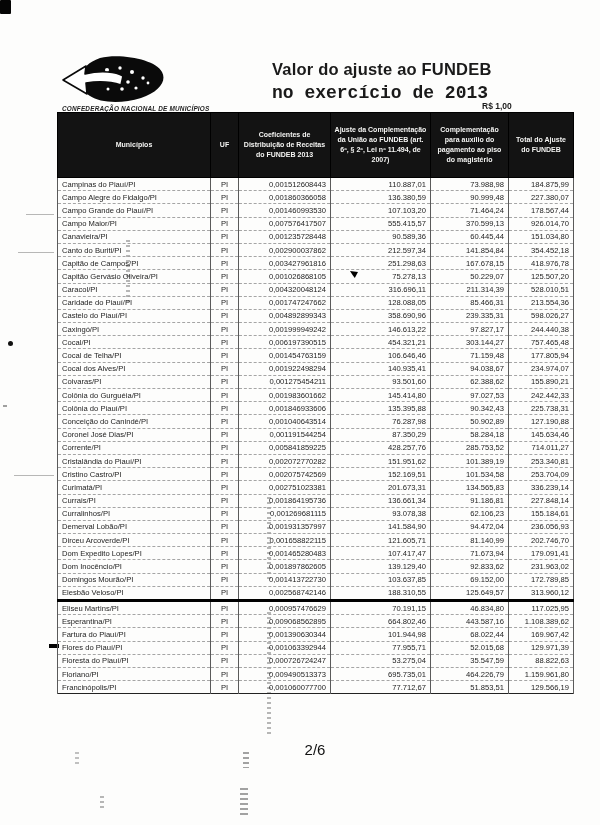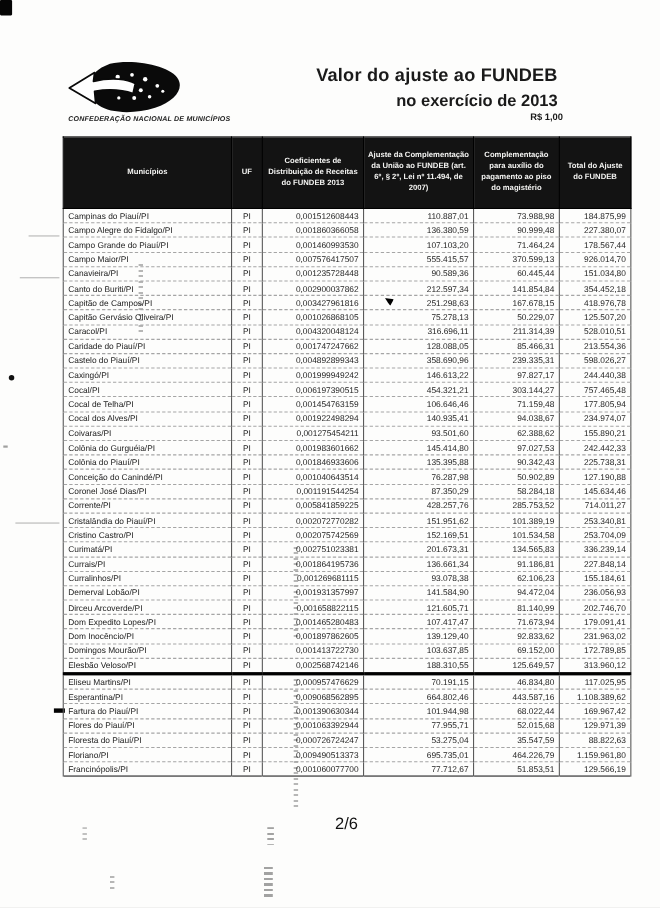--- a/index.html
+++ b/index.html
@@ -25,28 +25,28 @@
   .row-dash { position:absolute; height:1px; background:#999; opacity:.7; }
   .row-dash.d1 { left:26px; top:214px; width:28px; }
   .row-dash.d2 { left:18px; top:252px; width:36px; }
   .row-dash.d3 { left:14px; top:475px; width:40px; }
 
   
   .logo-block { position:absolute; left:60px; top:56px; width:160px; }
   .logo-caption { position:absolute; left:2px; top:49px; width:158px;
     font-size:6.4px; font-style:italic; font-weight:bold; letter-spacing:.2px;
     white-space:nowrap; color:#222; }
-  .title-block { position:absolute; left:272px; top:60px; width:235px; text-align:right; }
+  .title-block { position:absolute; left:272px; top:60px; width:235px; text-align:left; }
   .title-l1 { font-size:16.5px; font-weight:bold; letter-spacing:.2px; }
-  .title-l2 { font-size:15px; font-weight:bold; margin-top:4px; }
+  .title-l2 { font-size:18px; font-weight:bold; margin-top:4px;font-family:Liberation Mono, monospace; }
   .currency-note { position:absolute; left:482px; top:101px; width:75px;
     font-size:8.5px; font-weight:bold; }
 
   
-  table.fundeb { position:absolute; left:57px; top:124px; width:516px;
+  table.fundeb { position:absolute; left:57px; top:112px; width:516px;
     border-collapse:collapse; table-layout:fixed; border:1.5px solid #222; }
   col.c0 { width:153px; } col.c1 { width:28px; } col.c2 { width:92px; }
   col.c3 { width:100px; } col.c4 { width:78px; } col.c5 { width:65px; }
   thead th { background:#131313; color:#f4f4f2; font-size:7px; font-weight:bold;
     height:62px; vertical-align:middle; text-align:center; padding:1px 3px;
     line-height:1.4; border:1px solid #000; }
   tbody td { font-size:7.6px; height:12.2px; padding:0 4px;
     border-left:1px solid #5a5a5a; border-right:1px solid #5a5a5a;
     border-top:1px dashed #a5a5a5; white-space:nowrap; overflow:hidden;
     color:#1c1c1c; }

